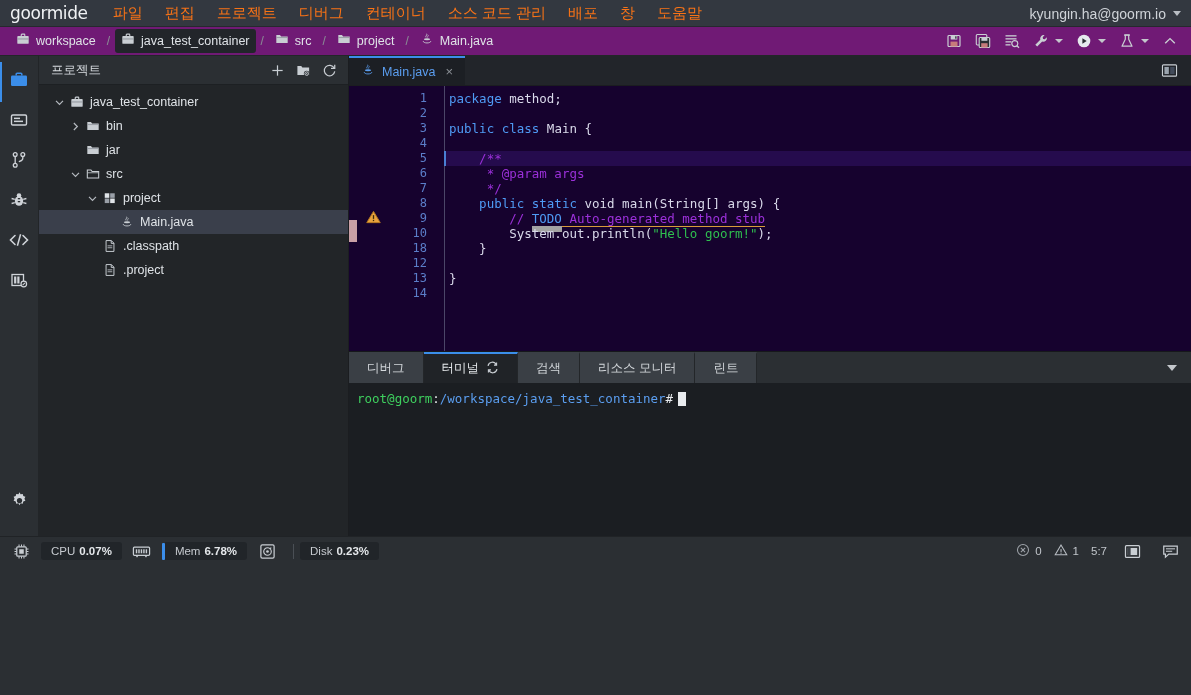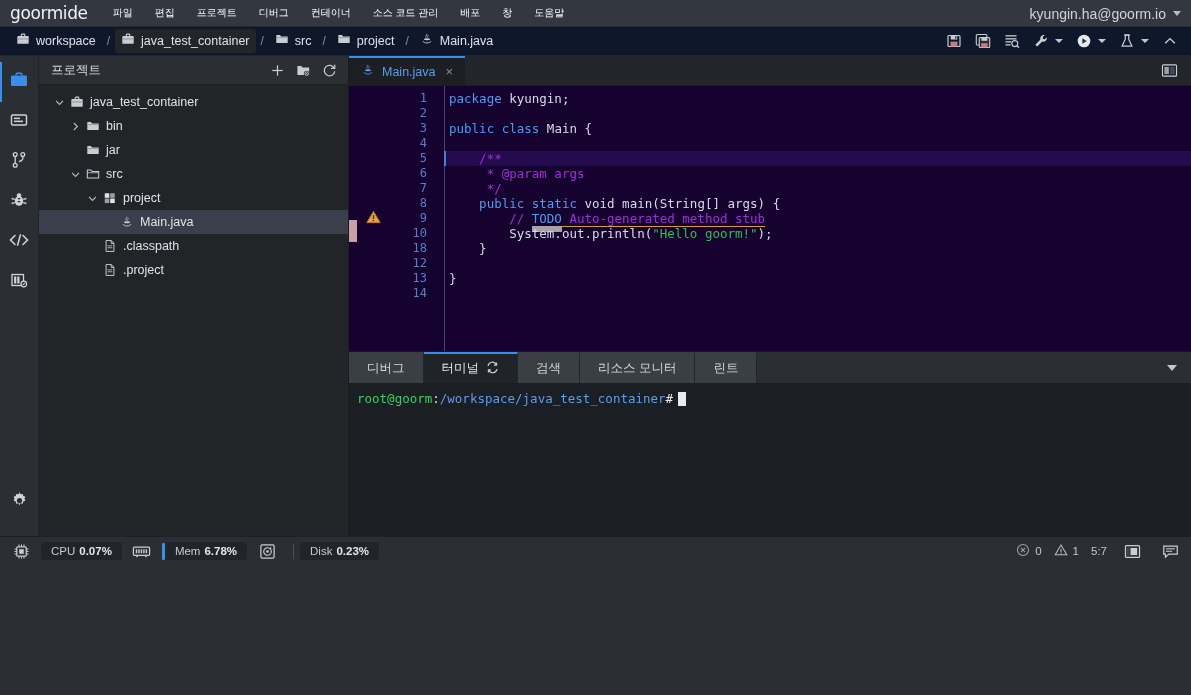--- a/index.html
+++ b/index.html
@@ -16,36 +16,36 @@
   
   .menubar {
     height: 27px; background: #333840; display: flex; align-items: center;
     border-bottom: 1px solid #26292e; flex: 0 0 27px; position: relative;
   }
   .logo {
     font-size: 17px; color: #f0f2f4; padding: 0 14px 0 10px; letter-spacing: -0.4px;
     font-family: "DejaVu Sans", sans-serif; font-weight: 400;
   }
   .menu-item {
-    font-size: 10px; color: #ffffff; padding: 4px 11px; cursor: default;
+    font-size: 15px; color: #f97316; padding: 4px 11px; cursor: default;
     white-space: nowrap;
   }
   .menu-right {
     position: absolute; right: 10px; top: 0; height: 27px;
     display: flex; align-items: center; gap: 7px;
   }
   .user-email { font-size: 14px; color: #cfd3d8; }
   .caret-dn {
     width: 0; height: 0; border-left: 4.5px solid transparent;
     border-right: 4.5px solid transparent; border-top: 5px solid #b9bec4;
   }
 
   
   .crumbbar {
-    height: 29px; background: #0f172a; display: flex; align-items: center;
+    height: 29px; background: #701a75; display: flex; align-items: center;
     padding: 0 8px 0 10px; border-bottom: 1px solid #232629; flex: 0 0 29px;
     position: relative;
   }
   .crumb { display: flex; align-items: center; gap: 6px; padding: 3px 6px; border-radius: 3px; }
   .crumb.active { background: #22252a; }
   .crumb-label { font-size: 12.5px; color: #dfe3e7; }
   .crumb-sep { font-size: 12px; color: #8b9096; padding: 0 5px; }
   .tool-icons { position: absolute; right: 8px; display: flex; align-items: center; gap: 3px; }
   .tbtn {
     width: 26px; height: 23px; display: flex; align-items: center; justify-content: center;
@@ -600,21 +600,21 @@
           <div class="gln">9</div>
           <div class="gln">10</div>
           <div class="gln">18</div>
           <div class="gln">12</div>
           <div class="gln">13</div>
           <div class="gln">14</div>
         </div>
         <div class="fold-gap"></div>
 
         <div class="code-body">
-          <div class="cl"><span class="k">package</span><span class="plain"> </span><span class="plain">kyungin;</span></div>
+          <div class="cl"><span class="k">package</span><span class="plain"> </span><span class="plain">method;</span></div>
           <div class="cl"></div>
           <div class="cl"><span class="k">public</span><span class="plain"> </span><span class="k">class</span><span class="plain"> Main {</span></div>
           <div class="cl"></div>
           <div class="cl active"><span class="cmt">    /**</span></div>
           <div class="cl"><span class="cmt">     * @param args</span></div>
           <div class="cl"><span class="cmt">     */</span></div>
           <div class="cl"><span class="plain">    </span><span class="k">public</span><span class="plain"> </span><span class="k">static</span><span class="plain"> </span><span class="plain">void</span><span class="plain"> main(String[] args) {</span></div>
           <div class="cl"><span class="plain">        </span><span class="cmt">// </span><span class="todo">TODO</span><span class="todo-rest"> Auto-generated method stub</span></div>
           <div class="cl"><span class="plain">        System.out.println(</span><span class="str">"Hello goorm!"</span><span class="plain">);</span></div>
           <div class="cl"><span class="plain">    }</span></div>

